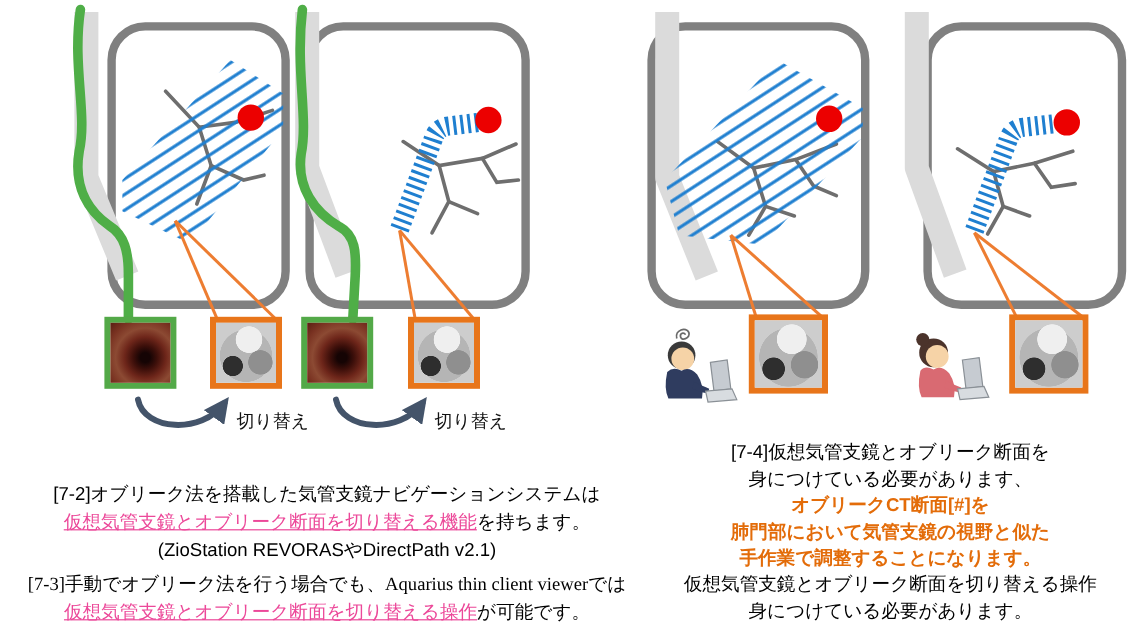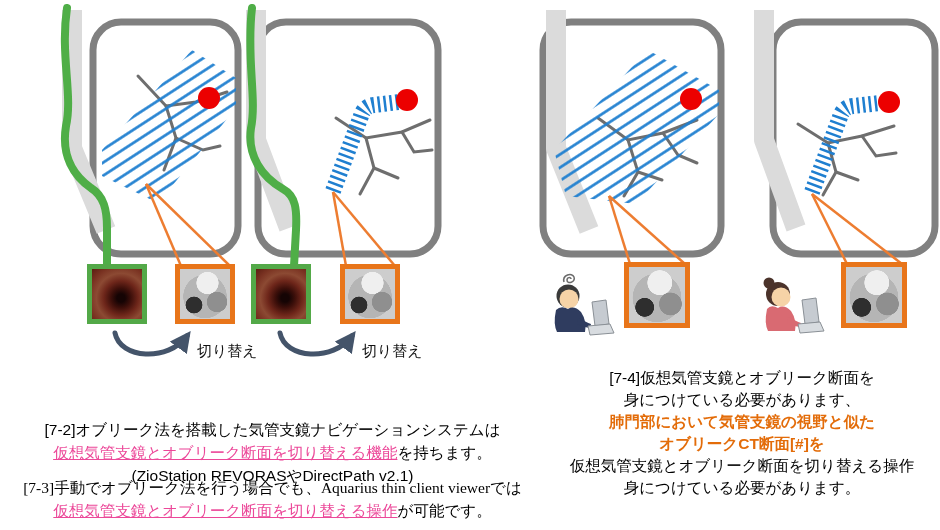--- a/index.html
+++ b/index.html
@@ -148,32 +148,33 @@
   <div class="thumb orange" style="left:624px;top:262px;width:66px;height:66px;">
     <div class="ct"></div>
   </div>
   <div class="thumb orange" style="left:841px;top:262px;width:66px;height:66px;">
     <div class="ct"></div>
   </div>
 
   <div class="switch-label" style="left:197px;top:342px;">切り替え</div>
   <div class="switch-label" style="left:362px;top:342px;">切り替え</div>
 
-  <div class="tb" style="left:0px;top:418px;width:545px;">
+  <div class="tb" style="left:0px;top:401px;width:545px;">
     <div>[7-2]オブリーク法を搭載した気管支鏡ナビゲーションシステムは</div>
     <div><span class="red-u">仮想気管支鏡とオブリーク断面を切り替える機能</span><span>を持ちます。</span></div>
     <div>(ZioStation REVORASやDirectPath v2.1)</div>
   </div>
   <div class="tb" style="left:0px;top:476px;width:545px;font-family:Liberation Serif, serif;">
     <div>[7-3]手動でオブリーク法を行う場合でも、Aquarius thin client viewerでは</div>
     <div><span class="red-u">仮想気管支鏡とオブリーク断面を切り替える操作</span><span>が可能です。</span></div>
   </div>
 
   <div class="tb tb-right" style="left:552px;top:367px;width:380px;">
     <div>[7-4]仮想気管支鏡とオブリーク断面を</div>
     <div>身につけている必要があります、</div>
+    <div class="orange-t">オブリークCT断面[#]を</div>
     <div class="orange-t">肺門部において気管支鏡の視野と似た</div>
-    <div class="orange-t">オブリークCT断面[#]を</div>
+    <div class="orange-t">手作業で調整することになります。</div>
     <div>仮想気管支鏡とオブリーク断面を切り替える操作</div>
     <div>身につけている必要があります。</div>
   </div>
 
 </div>
 
 </body></html>

